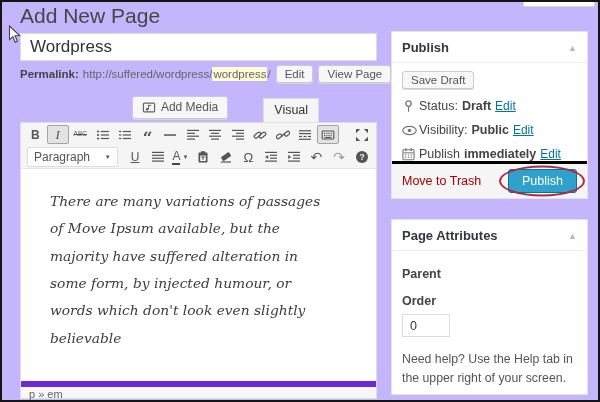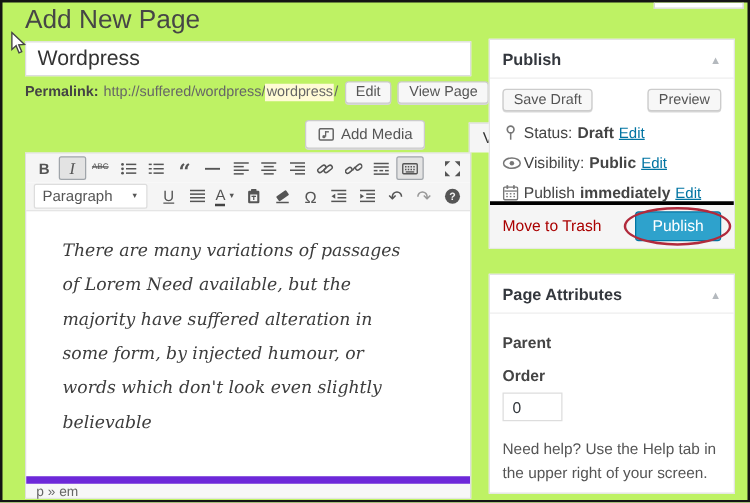--- a/index.html
+++ b/index.html
@@ -1,17 +1,17 @@
 <!DOCTYPE html>
 <html><head>
 <meta charset="utf-8">
 <style>
   * { margin:0; padding:0; box-sizing:border-box; }
   body { background:#fff; font-family:"Liberation Sans",sans-serif; }
-  #screen { position:relative; width:600px; height:402px; background:#bef264;
+  #screen { position:relative; width:600px; height:402px; background:#c4b5fd;
             border:2px solid #141414; overflow:hidden; }
 
   .sliver { position:absolute; left:521px; top:0; width:72px; height:5px;
             background:#fff; border:1px solid #d8d8d8; border-top:none; }
 
   h1#page-title { position:absolute; left:18px; top:2px; font-size:21px;
             font-weight:400; color:#464646; letter-spacing:0; }
 
   .cursor { position:absolute; left:6px; top:23px; z-index:50; }
 
@@ -22,21 +22,21 @@
   #permalink-row { position:absolute; left:18px; top:63px; width:357px;
             font-size:11.5px; color:#666; display:flex; align-items:center; white-space:nowrap; }
   #permalink-row b { color:#444; margin-right:4px; }
   .hl { background:#fffbd5; padding:1px 1px; }
   .btn { background:#f7f7f7; border:1px solid #ccc; border-radius:3px; color:#555;
          font-size:11.5px; padding:2px 8px; cursor:pointer; box-shadow:0 1px 0 #d8d8d8;
          font-family:"Liberation Sans",sans-serif; }
   #permalink-row .btn { margin-left:5px; }
 
   #media-row { position:absolute; left:18px; top:92px; width:411px; height:28px;
-            display:flex; justify-content:flex-end; align-items:flex-end;gap:32px; }
+            display:flex; justify-content:center; align-items:flex-end;gap:32px; }
   #add-media-btn { display:flex; align-items:center; gap:5px; font-size:12px;
             padding:3px 9px 4px; margin-bottom:3px; }
   .tabs { display:flex; }
   .tab { padding:4px 10px 5px; font-size:12.5px; color:#555; background:#ebebeb;
          border:1px solid #e0e0e0; border-bottom:none; margin-left:3px; cursor:pointer;
          font-family:"Liberation Sans",sans-serif; }
   .tab.active { background:#f5f5f5; border-color:#dedede; color:#333; }
 
   #editor-box { position:absolute; left:18px; top:120px; width:357px; height:277px;
             background:#fff; border:1px solid #dedede; display:flex; flex-direction:column; }
@@ -312,36 +312,35 @@
           <span class="tg" style="font-size:14px;color:#999;">↷</span>
         </button>
         <button class="tbtn">
           <svg width="14" height="14" viewBox="0 0 14 14" fill="#555">
             <circle cx="7" cy="7" r="6"></circle>
             <text x="7" y="10" text-anchor="middle" font-size="8.5" fill="#f5f5f5" font-weight="bold" font-family="Liberation Sans,sans-serif">?</text>
           </svg>
         </button>
       </div>
     <div id="content-area">
-      <p>There are many variations of passages of Lorem Need available, but the majority have suffered alteration in some form, by injected humour, or words which don't look even slightly believable</p>
+      <p>There are many variations of passages of Move Ipsum available, but the majority have suffered alteration in some form, by injected humour, or words which don't look even slightly believable</p>
     </div>
     <div id="status-bar">
       <span>p » em</span>
     </div>
   </div>
 
   <div class="panel" id="publish-panel">
     <div class="panel-header">
       <span>Publish</span>
       <span class="toggle">▲</span>
     </div>
     <div class="pbody">
       <div class="btnrow">
         <button class="btn">Save Draft</button>
-        <button class="btn">Preview</button>
       </div>
       <div class="prow">
         <span class="picon">
           <svg width="13" height="14" viewBox="0 0 14 14">
               <circle cx="7" cy="4.4" r="2.9" fill="none" stroke="#777" stroke-width="1.4"></circle>
               <rect x="6.4" y="7.2" width="1.3" height="6" fill="#777"></rect>
             </svg>
         </span>
         <span>Status:</span>
         <b>Draft</b>

